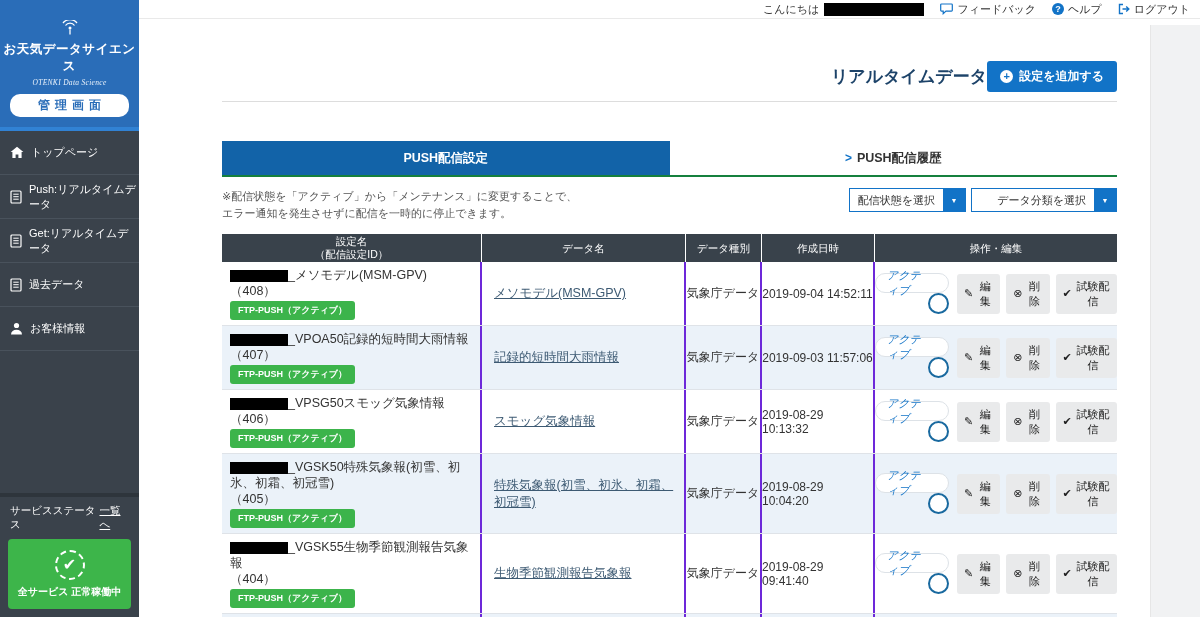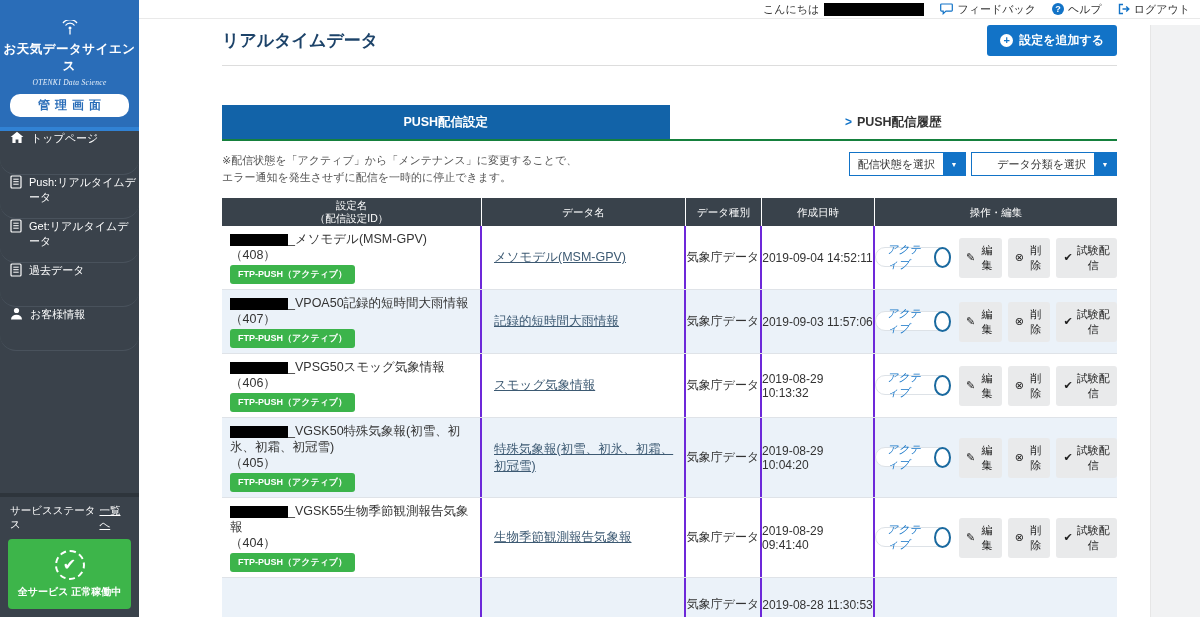--- a/index.html
+++ b/index.html
@@ -23,35 +23,35 @@
   
   .sidebar { position:absolute; left:0; top:0; width:139px; height:617px; background:#3a424b;
              display:flex; flex-direction:column; z-index:6; }
   .logo { background:#2a6db8; padding:20px 0 10px; text-align:center; color:#fff;font-family:Liberation Serif, serif; }
   .logo-title { font-size:12.5px; font-weight:bold; letter-spacing:0.5px; margin-top:2px; }
   .logo-sub { font-size:7.5px; font-style:italic; margin-top:3px; letter-spacing:0.3px; color:#eaf2fb; }
   .admin-pill { background:#fff; color:#2a6db8; font-size:12px; font-weight:bold; letter-spacing:5px;
                 border-radius:10px; margin:7px 10px 0; padding:3px 0 3px 5px; cursor:pointer; }
   .blue-strip { height:4px; background:#3182d4; }
   .nav { }
-  .nav-item { height:44px; display:flex; gap:7px; padding-left:10px;
-              color:#fff; font-size:11px; border-bottom:1px solid #49525c; cursor:pointer;border-radius:16px; }
+  .nav-item { height:44px; display:flex; align-items:center; gap:7px; padding-left:10px;
+              color:#fff; font-size:11px; border-bottom:1px solid #49525c; cursor:pointer; }
   .nav-item svg { flex:none; }
   .svc { margin-top:auto; border-top:4px solid #2e353c; padding:7px 8px 8px; }
   .svc-head { display:flex; justify-content:space-between; align-items:center; color:#fff; font-size:10.5px; margin:0 2px 7px; }
   .svc-link { color:#fff; text-decoration:underline; cursor:pointer; }
   .svc-box { background:#3db54a; border-radius:4px; height:70px; display:flex; flex-direction:column;
              align-items:center; justify-content:center; gap:5px; cursor:default; }
   .svc-check { width:30px; height:30px; border:2px dashed #fff; border-radius:50%; color:#fff;
                display:flex; align-items:center; justify-content:center; font-size:16px; font-weight:bold; }
   .svc-msg { color:#fff; font-size:10px; font-weight:bold; }
 
   
   .content { position:absolute; left:222px; top:25px; width:895px; }
-  .title-row { display:flex; justify-content:space-between; align-items:center; }
+  .title-row { display:flex; justify-content:flex-end; align-items:center; margin-top:36px; }
   .page-title { font-size:17px; font-weight:bold; color:#1d4369; }
   .add-btn { background:#1273c7; color:#fff; border:none; border-radius:3px; font-size:12px; font-weight:bold;
              padding:7px 13px; display:flex; align-items:center; gap:6px; cursor:pointer;
              font-family:inherit; }
   .plus-icon { width:13px; height:13px; border-radius:50%; background:#fff; color:#1273c7; font-size:11px;
                font-weight:bold; display:flex; align-items:center; justify-content:center; line-height:1; }
   .divider { border:none; border-top:1px solid #ddd; margin-top:9px; }
 
   .tabs { display:flex; margin-top:39px; border-bottom:2px solid #15803d; }
   .tab { width:50%; height:34px; display:flex; align-items:center; justify-content:center;
@@ -84,21 +84,21 @@
                padding:5px 8px; font-size:12.5px; color:#333; }
   .cell-name .nm { line-height:16px; }
   .cell-name .nm .redact { width:58px; height:12px; }
   .cell-name .cid { line-height:16px; }
   .badge { display:inline-block; background:#3cb44b; color:#fff; font-size:9px; font-weight:bold;
            border-radius:3px; padding:3px 8px; margin-top:2px; }
   .cell-data { justify-content:flex-start !important; padding-left:12px; }
   .cell-data a { color:#3d5a73; font-size:12.5px; text-decoration:underline; cursor:pointer; }
   .cell-cat, .cell-date { font-size:12px; color:#333; }
   .cell-ops { gap:6px; }
-  .toggle { display:flex; align-items:flex-start; cursor:pointer; margin-right:2px; }
+  .toggle { display:flex; align-items:flex-end; cursor:pointer; margin-right:2px;flex-direction:column; }
   .toggle-pill { border:1px solid #dde2e7; background:#fff; border-radius:12px; height:20px;
                  display:flex; align-items:center; padding:0 20px 0 11px; font-size:11px;
                  font-style:italic; color:#1273c7; }
   .toggle-knob { width:21px; height:21px; border:2px solid #19699f; border-radius:50%; background:#fff; margin-left:-17px; }
   .op-btn { background:#e9eaeb; border:none; border-radius:3px; font-size:11px; color:#222;
             padding:5px 7px; display:flex; align-items:center; gap:4px; cursor:pointer; font-family:inherit; }
   .op-btn .ic { font-size:11px; line-height:1; font-style:normal; }
 </style>
 </head>
 <body>

